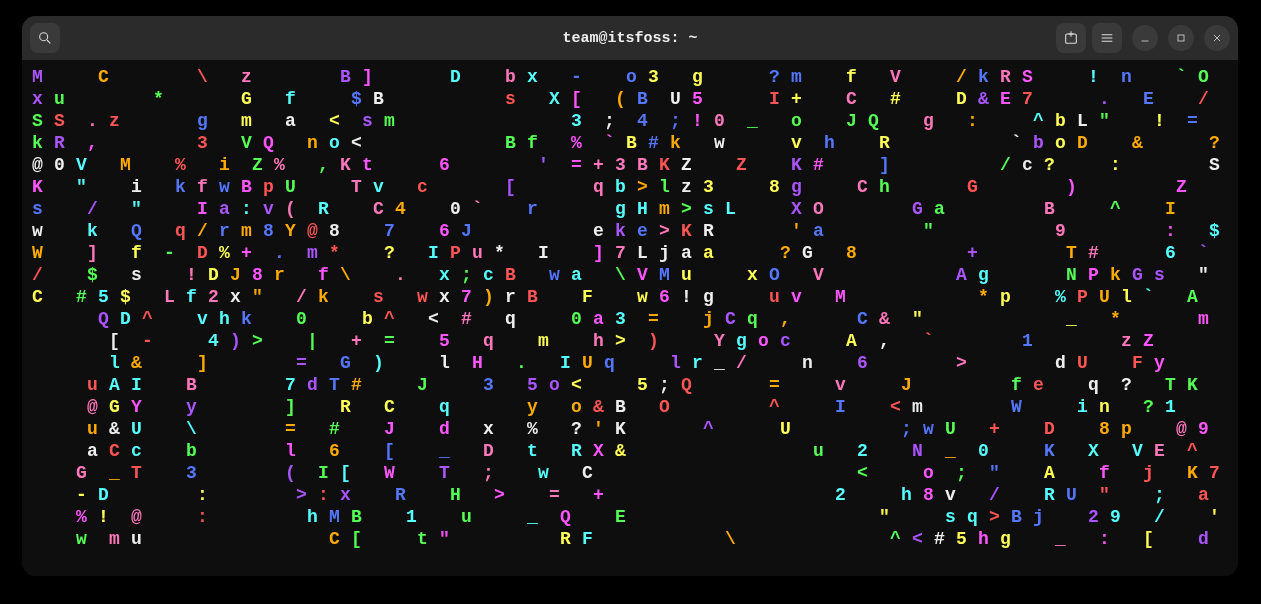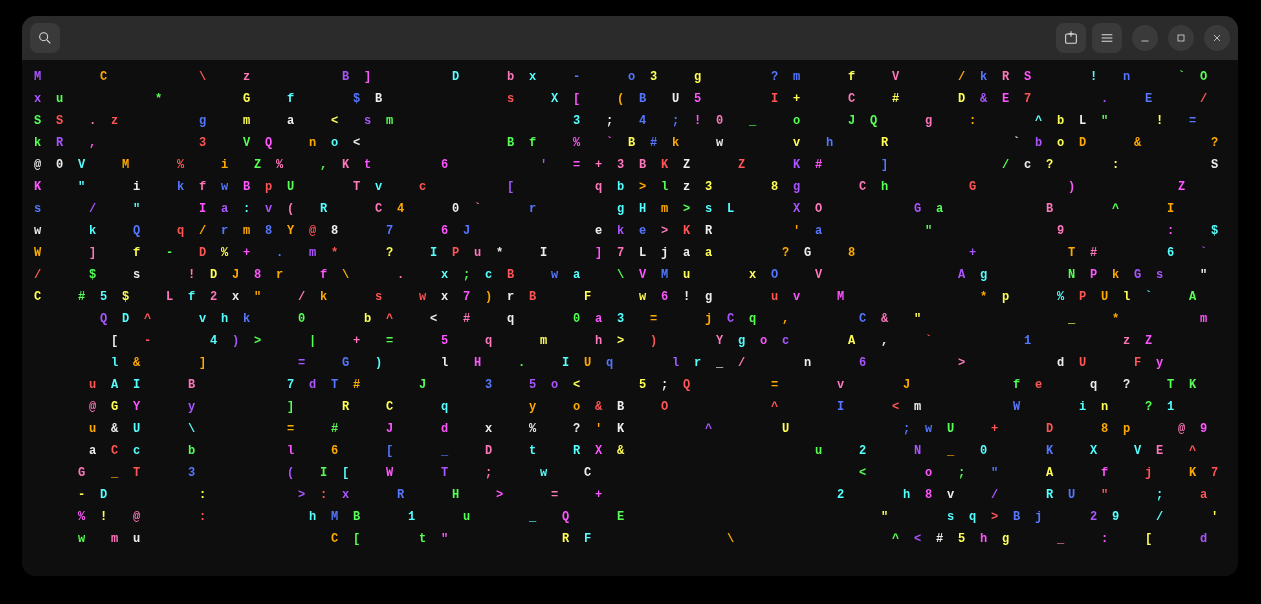--- a/index.html
+++ b/index.html
@@ -66,21 +66,21 @@
     font-size: 15px;
     pointer-events: none;
   }
   .terminal {
     flex: 1;
     background: #0e0e0e;
     padding: 6px 10px 10px 10px;
     overflow: hidden;
   }
   #grid {
-    font-size: 12px;
+    font-size: 18px;
     line-height: 22px;
     letter-spacing: 0;
     white-space: pre;
   }
   #grid .row { height: 22px; }
   #grid .row span {
     display: inline-block;
     width: 11px;
     text-align: center;
     font-weight: 600;
@@ -92,20 +92,21 @@
 <div class="window">
   <div class="titlebar">
     <div class="left">
       <div class="tb-btn" title="Search">
         <svg width="16" height="16" viewBox="0 0 24 24">
             <circle cx="10" cy="10" r="6"></circle>
             <line x1="20" y1="20" x2="15" y2="15"></line>
           </svg>
       </div>
     </div>
+    <div class="title">team@itsfoss: ~</div>
     <div class="right">
       <div class="tb-btn" title="New Tab">
         <svg width="16" height="16" viewBox="0 0 24 24">
             <rect x="4" y="6" width="16" height="14" rx="2"></rect>
             <line x1="12" y1="2" x2="12" y2="10"></line>
             <line x1="8" y1="6" x2="16" y2="6"></line>
           </svg>
       </div>
       <div class="tb-btn" title="Menu">
         <svg width="16" height="16" viewBox="0 0 24 24">

